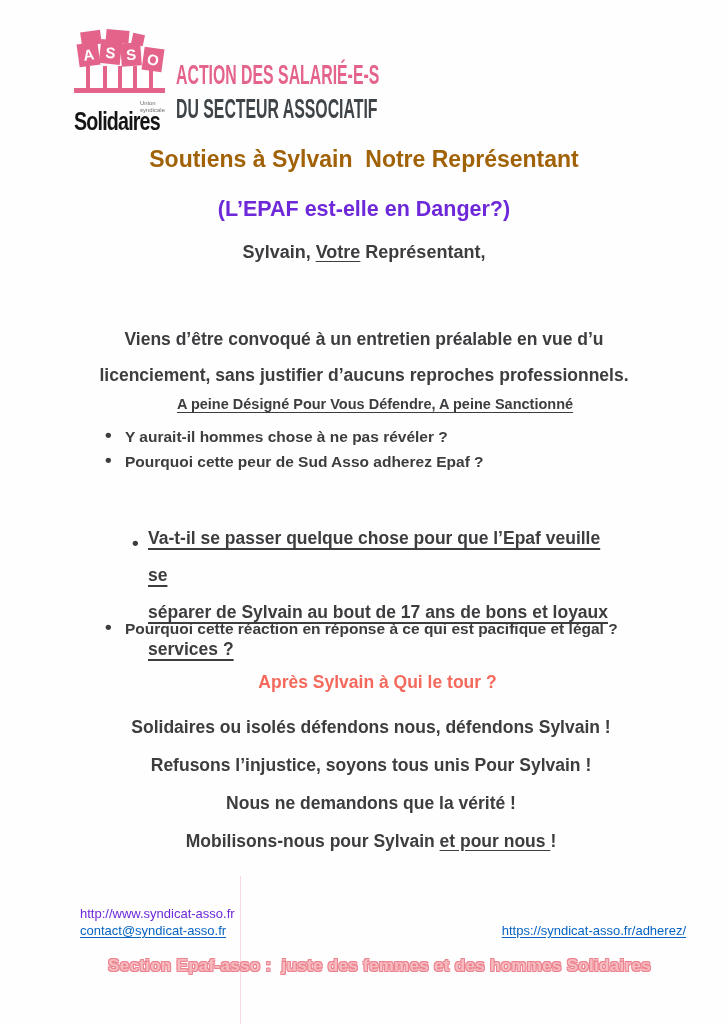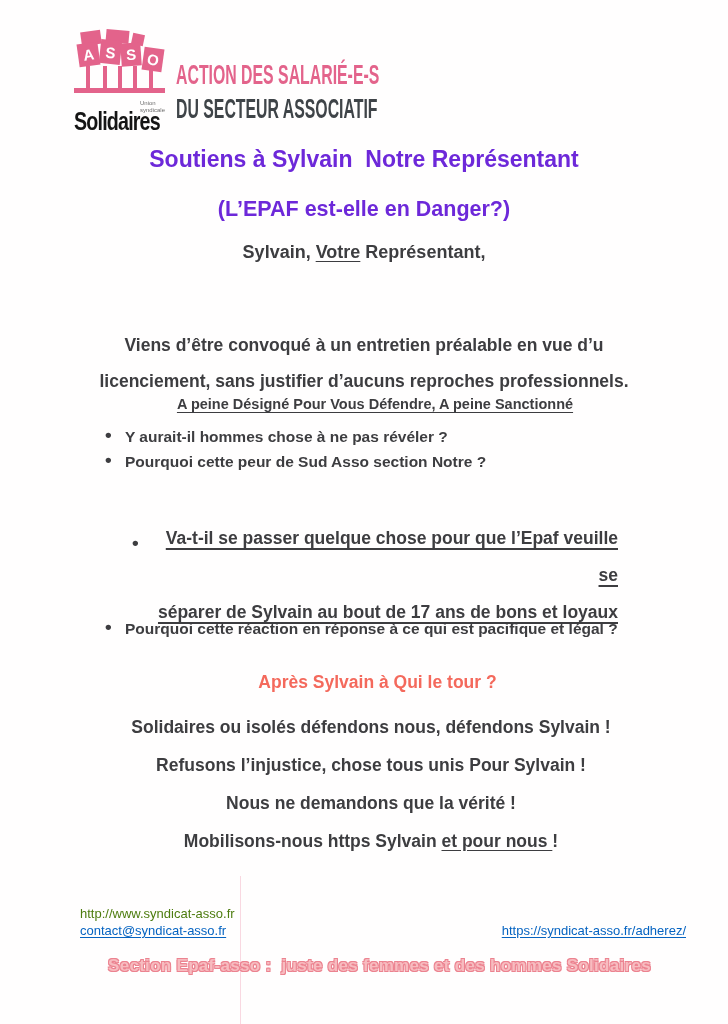--- a/index.html
+++ b/index.html
@@ -43,53 +43,53 @@
     left:74px; top:107px; font-size:24px; font-weight:bold; color:#151515;
     letter-spacing:-1px; transform:scale(0.82,1.05); transform-origin:left top;
     white-space:nowrap;
   }
   .tagline { left:176px; white-space:nowrap; font-weight:bold; font-size:24px;
     transform:scale(0.66,1.12); transform-origin:left top; letter-spacing:0px; }
   .tagline1 { top:59px; color:#e3638b; }
   .tagline2 { top:93px; color:#3f4448; }
 
   
-  .title { top:146px; font-size:23px; font-weight:bold; color:#6d28d9; white-space:pre-wrap; }
+  .title { top:146px; font-size:23px; font-weight:bold; color:#a16207; white-space:pre-wrap; }
   .subtitle { top:197px; font-size:21.5px; font-weight:bold; color:#6d28d9; }
   .intro { top:242px; font-size:18px; font-weight:bold; }
   .u { text-decoration:underline; text-underline-offset:3px; }
 
-  .paragraph { top:321px; font-size:17.5px; font-weight:bold; line-height:36px;margin-top:6px; }
+  .paragraph { top:321px; font-size:17.5px; font-weight:bold; line-height:36px; }
   .underlined-heading { top:396px; font-size:14.5px; font-weight:bold;padding-left:22px; }
   .underlined-heading span { text-decoration:underline; text-underline-offset:3px; }
 
   
   .bullets { left:103px; top:428px; list-style:none; }
   .bullets li, .last-bullet li {
     position:relative; padding-left:22px; font-size:15.5px; font-weight:bold;
     line-height:17px; margin-bottom:8px; white-space:nowrap;
   }
   .bullets li::before, .last-bullet li::before, .big-bullet::before {
     content:"\2022"; position:absolute; left:2px; top:-2px; font-size:19px; color:#3d3d40;
   }
   .big-bullet {
-    left:148px; top:520px; width:470px; text-align:right;
+    left:148px; top:520px; width:470px; text-align:left;
     font-size:17.5px; font-weight:bold; line-height:37px;
   }
   .big-bullet::before { left:-16px; top:4px; }
   .big-bullet span { text-decoration:underline; text-underline-offset:4px; text-decoration-thickness:2px; }
   .last-bullet { left:103px; top:620px; list-style:none; }
 
   
   .red-heading { top:672px; font-size:17.5px; font-weight:bold; color:#f4695c;padding-left:27px; }
   .slogans { top:716px; font-size:17.5px; font-weight:bold; }
   .slogans div { line-height:22px; margin-bottom:16px;padding-left:14px; }
 
   
-  .website { left:80px; top:906px; font-size:13px; font-weight:normal; color:#4d7c0f; }
+  .website { left:80px; top:906px; font-size:13px; font-weight:normal; color:#6d28d9; }
   .email-link, .adherez-link {
     font-size:13px; color:#0563c1; text-decoration:underline; text-underline-offset:2px;
   }
   .email-link { position:absolute; left:80px; top:923px; }
   .adherez-link { position:absolute; right:42px; top:923px; }
   .pink-tagline {
     top:956px; font-size:17px; font-weight:bold; letter-spacing:0.3px;
     color:#f7bcc0; white-space:pre-wrap;
     text-shadow:-1px -1px 0 #ec8390, 1px -1px 0 #ec8390, -1px 1px 0 #ec8390,
                  1px 1px 0 #ec8390, 0 1px 0 #ec8390, 0 -1px 0 #ec8390;
@@ -138,39 +138,40 @@
     <div>Viens d’être convoqué à un entretien préalable en vue d’u</div>
     <div>licenciement, sans justifier d’aucuns reproches professionnels.</div>
   </div>
 
   <div class="abs center underlined-heading">
     <span>A peine Désigné Pour Vous Défendre, A peine Sanctionné</span>
   </div>
 
   <ul class="abs bullets">
     <li>Y aurait-il hommes chose à ne pas révéler ?</li>
-    <li>Pourquoi cette peur de Sud Asso section Notre ?</li>
+    <li>Pourquoi cette peur de Sud Asso adherez Epaf ?</li>
   </ul>
 
   <div class="abs big-bullet">
     <div><span>Va-t-il se passer quelque chose pour que l’Epaf veuille se</span></div>
     <div><span>séparer de Sylvain au bout de 17 ans de bons et loyaux</span></div>
+    <div><span>services ?</span></div>
   </div>
 
   <ul class="abs last-bullet">
     <li>Pourquoi cette réaction en réponse à ce qui est pacifique et légal ?</li>
   </ul>
 
   <div class="abs center red-heading">Après Sylvain à Qui le tour ?</div>
 
   <div class="abs center slogans">
     <div>Solidaires ou isolés défendons nous, défendons Sylvain !</div>
-    <div>Refusons l’injustice, chose tous unis Pour Sylvain !</div>
+    <div>Refusons l’injustice, soyons tous unis Pour Sylvain !</div>
     <div>Nous ne demandons que la vérité !</div>
-    <div><span>Mobilisons-nous https Sylvain </span><span class="u">et pour nous </span><span>!</span></div>
+    <div><span>Mobilisons-nous pour Sylvain </span><span class="u">et pour nous </span><span>!</span></div>
   </div>
 
   <div class="abs website">http://www.syndicat-asso.fr</div>
   <a href="#" class="email-link">contact@syndicat-asso.fr</a>
   <a href="#" class="adherez-link">https://syndicat-asso.fr/adherez/</a>
 
   <div class="abs center pink-tagline">Section Epaf-asso :  juste des femmes et des hommes Solidaires</div>
 
   <div class="abs scan-line"></div>
 </div>

